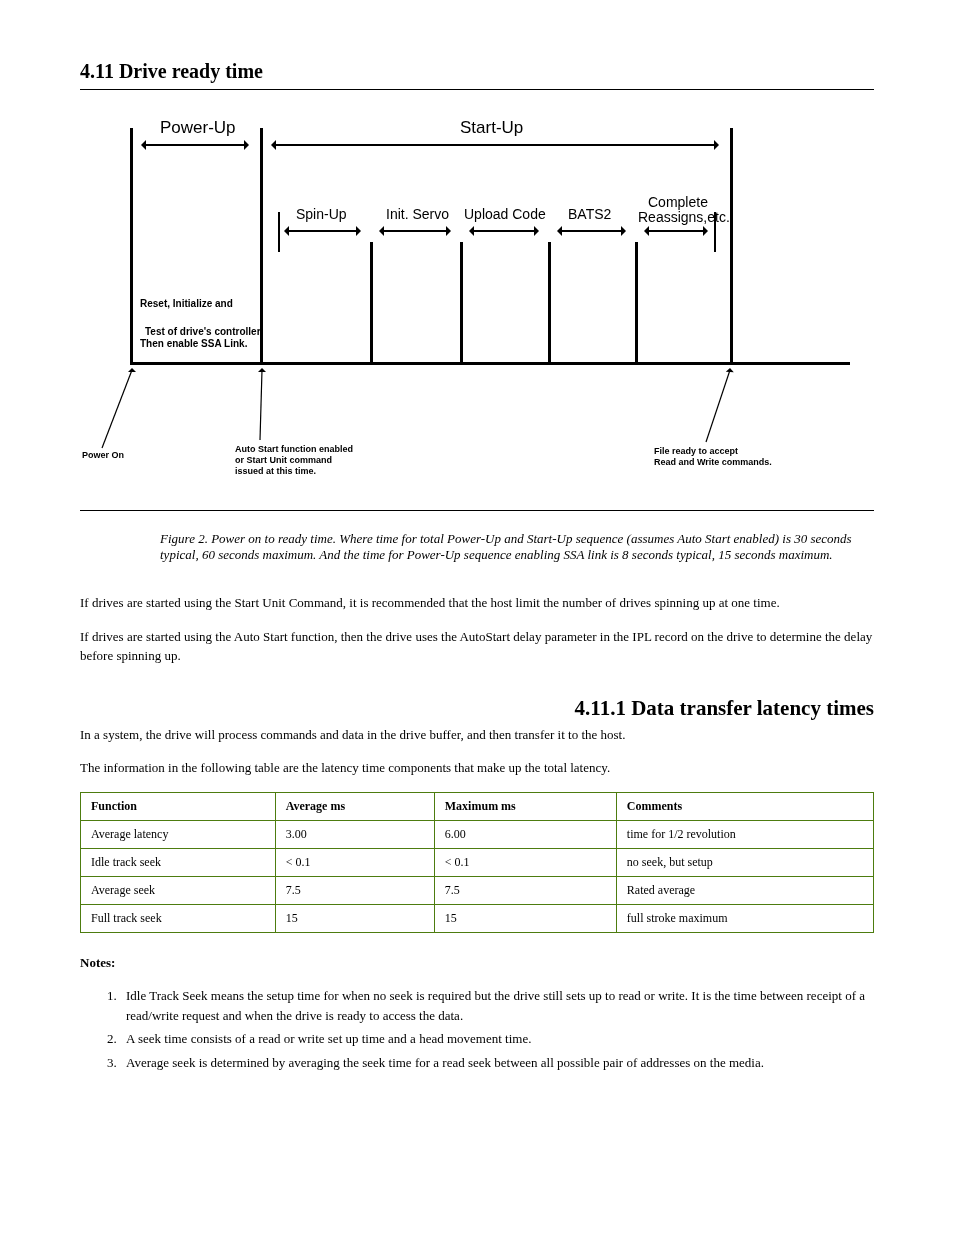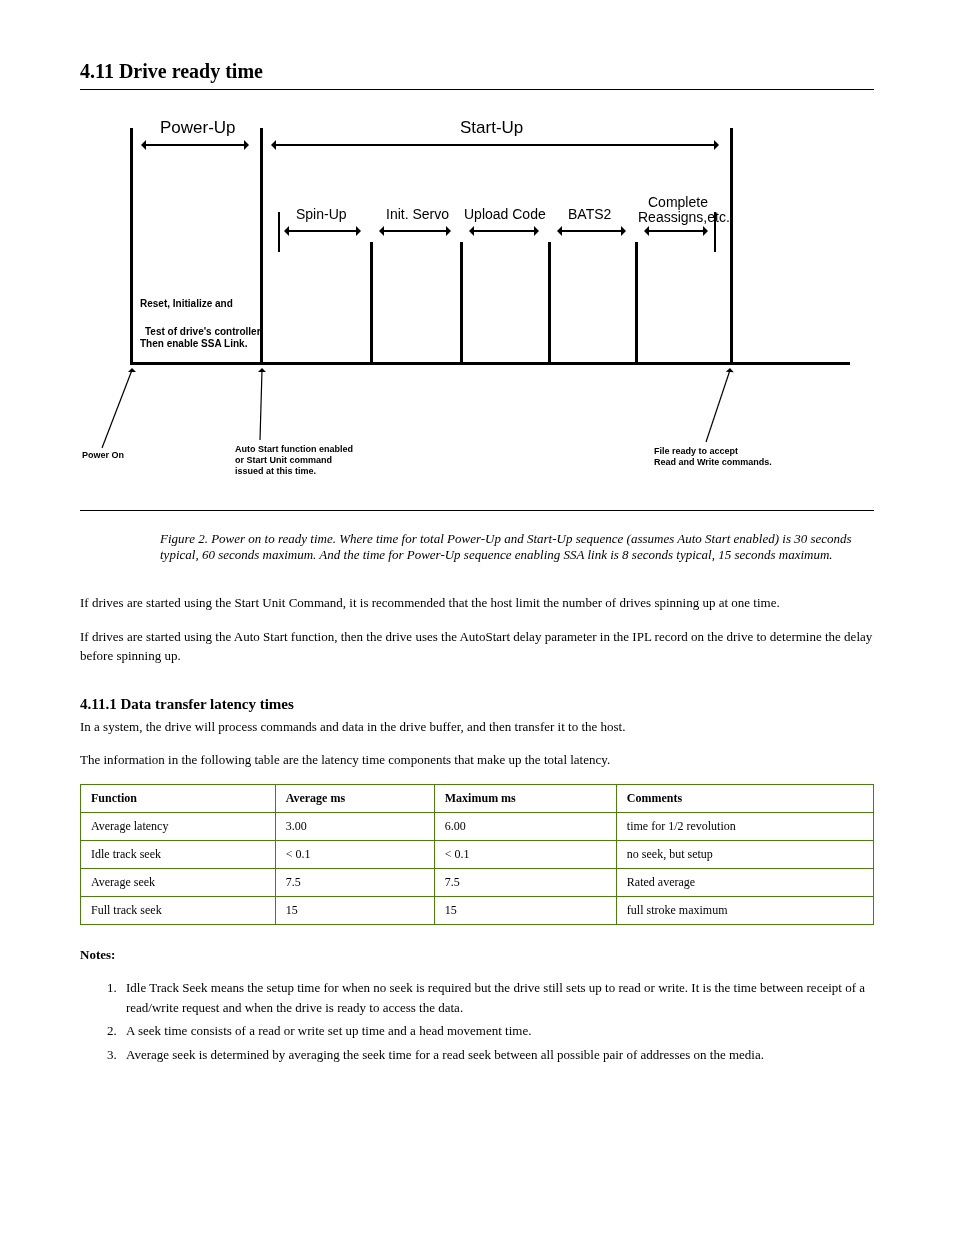--- a/index.html
+++ b/index.html
@@ -90,23 +90,24 @@
     font-size: 13px;
     margin-bottom: 30px;
   }
 
   .body-copy {
     font-size: 13px;
     line-height: 1.5;
     margin: 0 0 14px 0;
   }
   .subhead {
-    font-size: 15px;
+    font-size: 21px;
     font-weight: bold;
     margin: 30px 0 4px 0;
+    text-align: right;
   }
 
   table.data {
     border-collapse: collapse;
     width: 100%;
     font-size: 12px;
   }
   table.data td {
     border: 1px solid #4d7c0f;
     padding: 6px 10px;

